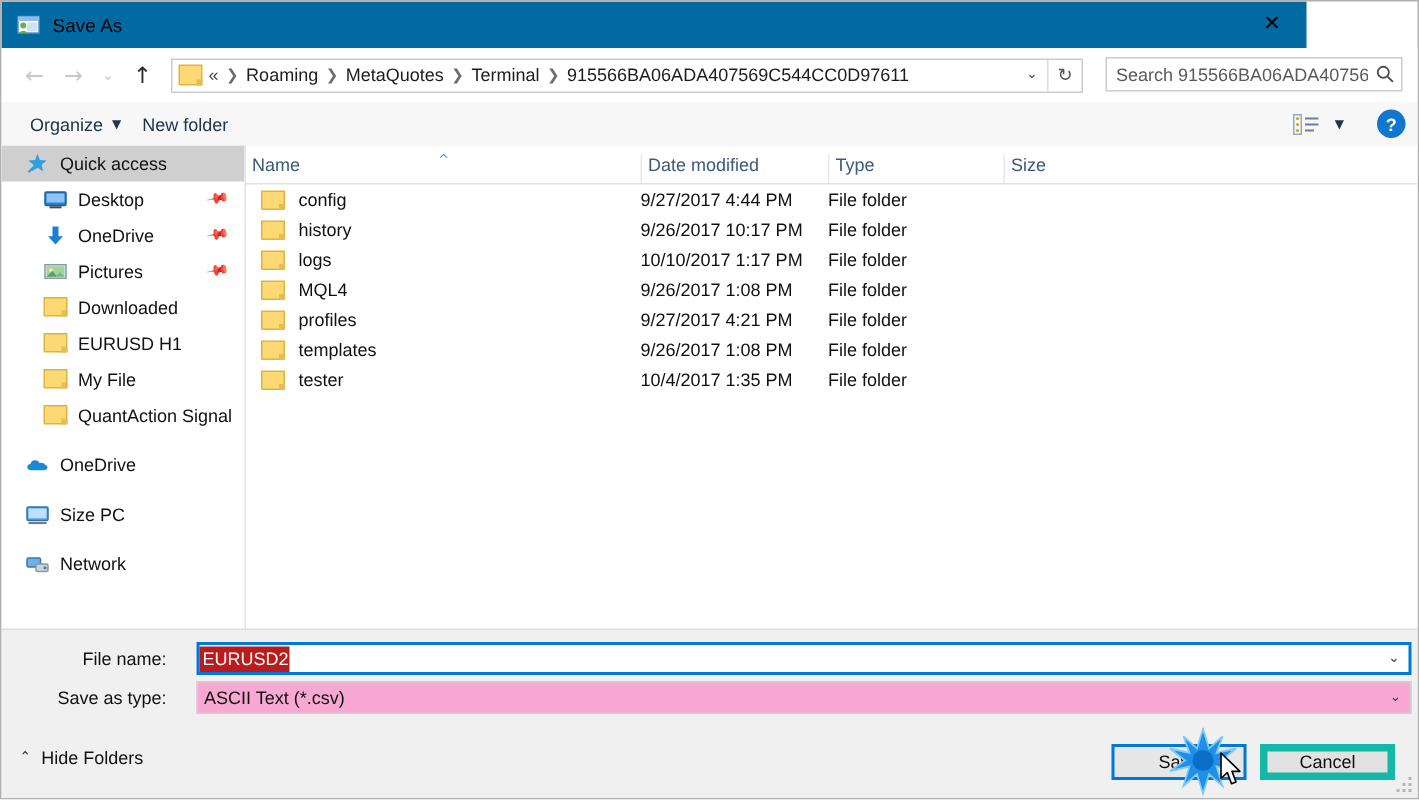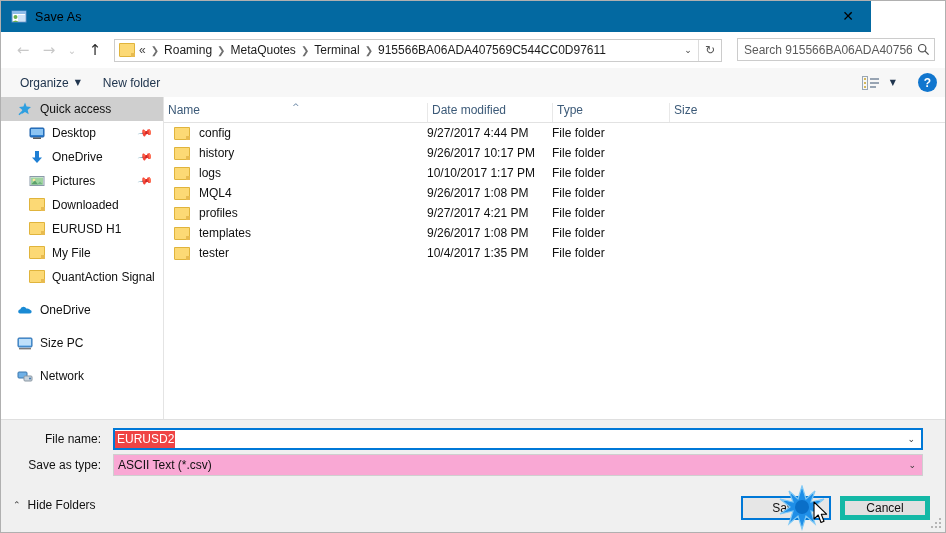--- a/index.html
+++ b/index.html
@@ -158,21 +158,20 @@
     width: 946px; height: 29px;
     background: #f7f7f7;
     border-bottom: 1px solid #e2e2e2;
     display: flex;
     align-items: center;
   }
   .tb-item {
     font-size: 12px;
     color: #20354e;
     padding: 3px 7px;
-    margin-left: 8px;
     display: flex;
     align-items: center;
     gap: 6px;
   }
   .tb-item:first-child { margin-left: 12px; }
   .tb-caret {
     font-size: 8px;
     font-family: "DejaVu Sans", sans-serif;
     color: #20354e;
   }
@@ -324,23 +323,23 @@
     position: absolute;
     left: 0; top: 418px;
     width: 946px; height: 70px;
     background: #f0f0f0;
     border-top: 1px solid #dfdfdf;
   }
   .form-row { position: absolute; height: 22px; display: flex; align-items: center; }
   #row-filename { left: 0; top: 8px; width: 946px; }
   #row-filetype { left: 0; top: 34px; width: 946px; }
   .form-label {
-    width: 112px;
+    width: 130px;
     text-align: right;
-    padding-right: 12px;
+    padding-right: 20px;
     font-size: 12px;
     color: #111;
     box-sizing: border-box;
   }
   .combo {
     height: 22px;
     box-sizing: border-box;
     display: flex;
     align-items: center;
     position: relative;
@@ -353,21 +352,21 @@
   .combo.flat {
     border: 1px solid #cfcfcf;
     background: #f9a8d4;
   }
   .combo-value {
     font-size: 12px;
     padding-left: 4px;
     color: #111;
   }
   .combo-value.selected-text {
-    background: #ef4444;
+    background: #b91c1c;
     color: #ffffff;
     padding: 1px 1px 2px 2px;
   }
   .combo-caret {
     position: absolute;
     right: 6px;
     font-size: 9px;
     color: #3a3a3a;
     font-family: "DejaVu Sans", sans-serif;
   }

